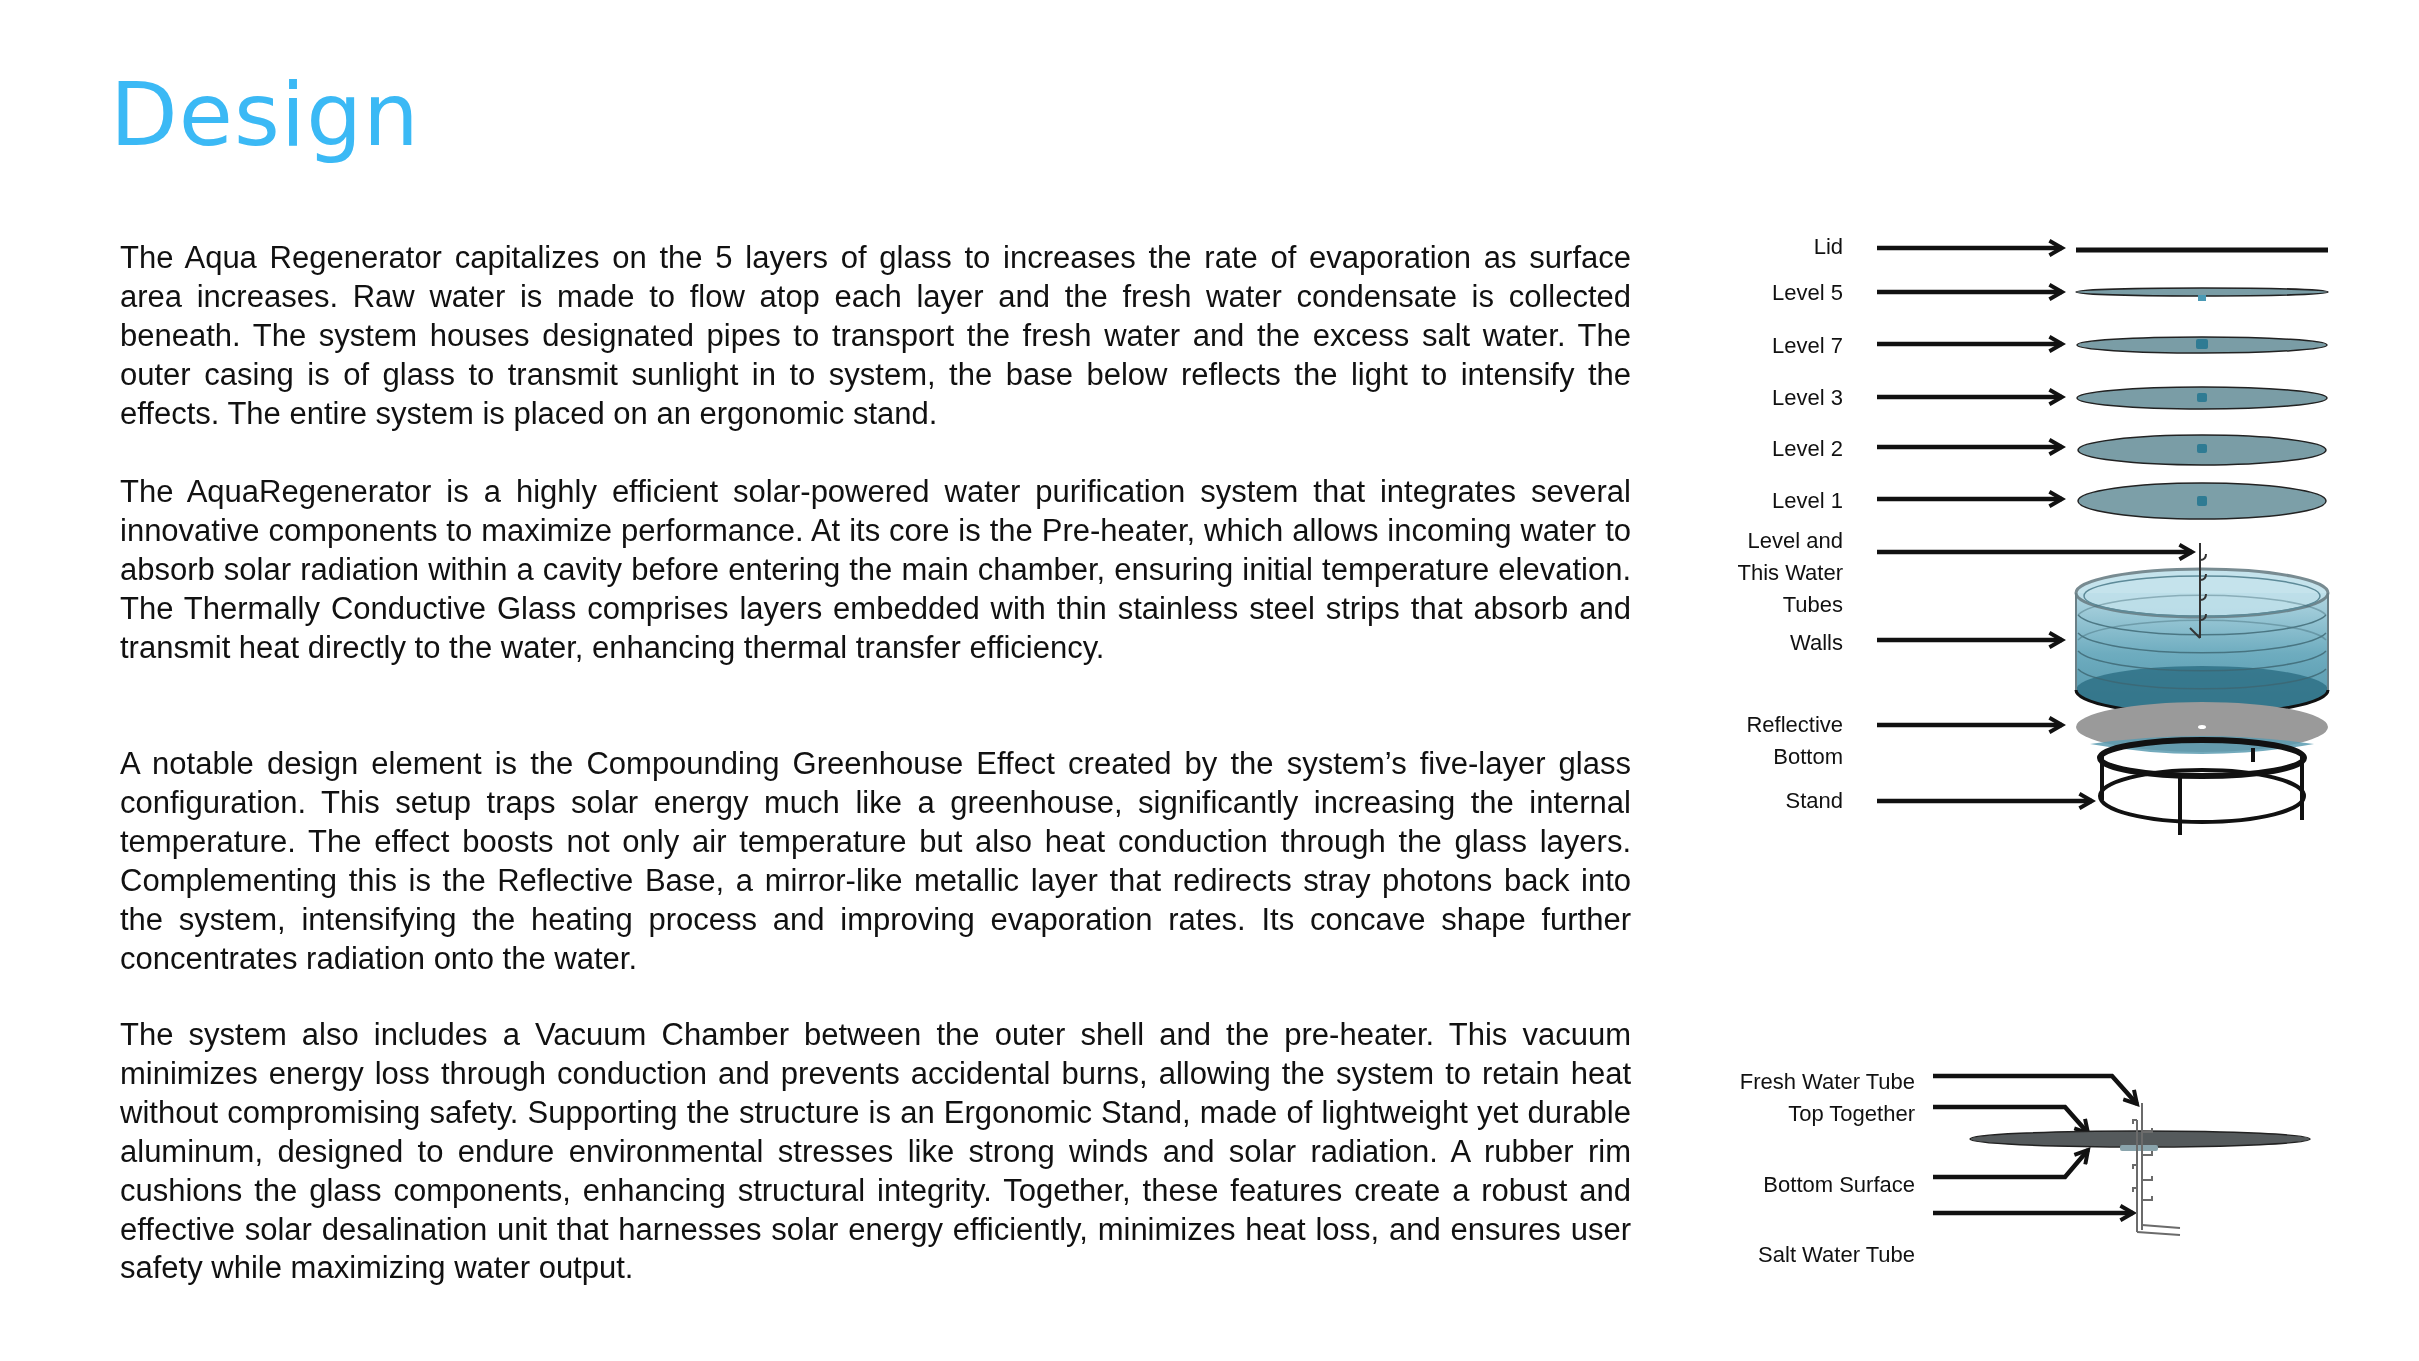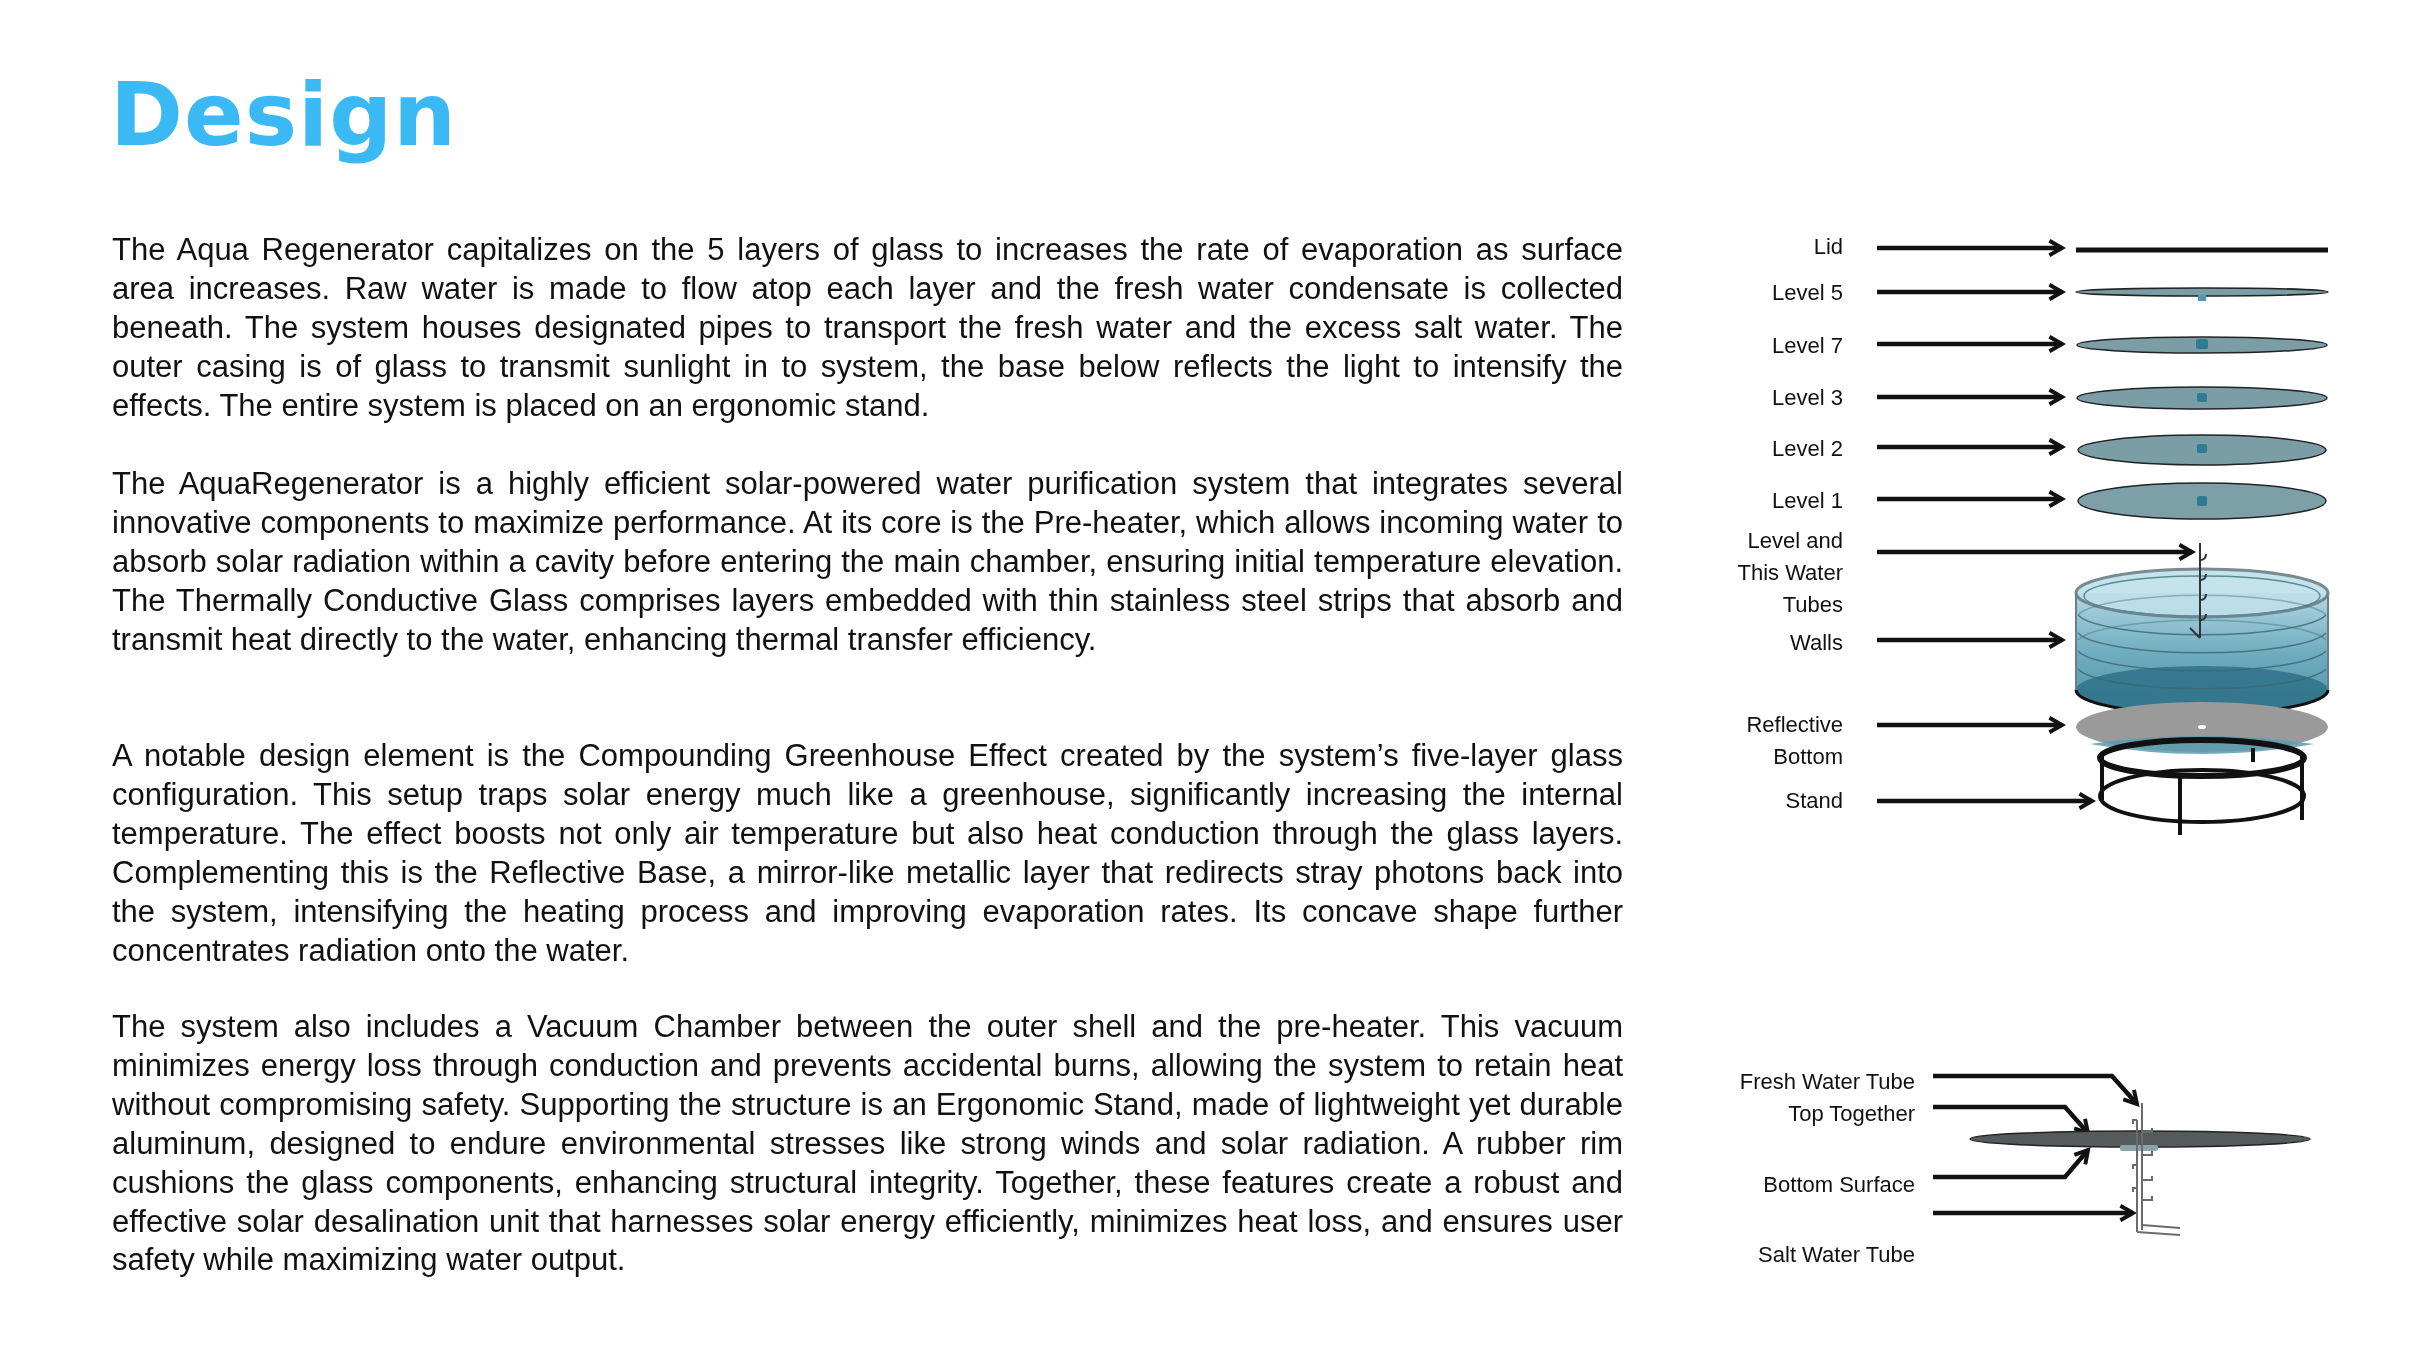--- a/index.html
+++ b/index.html
@@ -1,26 +1,26 @@
 <!DOCTYPE html>
 <html><head>
 <meta charset="utf-8">
 <style>
   html, body { margin: 0; padding: 0; background: #ffffff; }
   body { width: 2419px; height: 1361px; position: relative; overflow: hidden; }
   .title {
     position: absolute; left: 110px; top: 60px;
-    font-family: "DejaVu Sans", sans-serif; font-weight: 700;
+    font-family: "DejaVu Sans", sans-serif; font-weight: 400;
     font-size: 88px; line-height: 110px; color: #3bb9f5; letter-spacing: 1px;
     margin: 0;
   }
   .body-text {
     position: absolute; left: 112px; width: 1511px;
     font-family: "Liberation Sans", sans-serif; font-size: 31px; line-height: 38.9px;
-    color: #111111; text-align: justify; margin: 0;
+    color: #111111; text-align: justify; margin: 8px;
   }
   #p1 { top: 231px; }
   #p2 { top: 465px; }
   #p3 { top: 737px; }
   #p4 { top: 1008px; }
   .label {
     position: absolute; font-family: "Liberation Sans", sans-serif; font-size: 22px;
     line-height: 32px; color: #111111; white-space: nowrap;
   }
   .d1 { right: calc(2419px - 1843px); }

